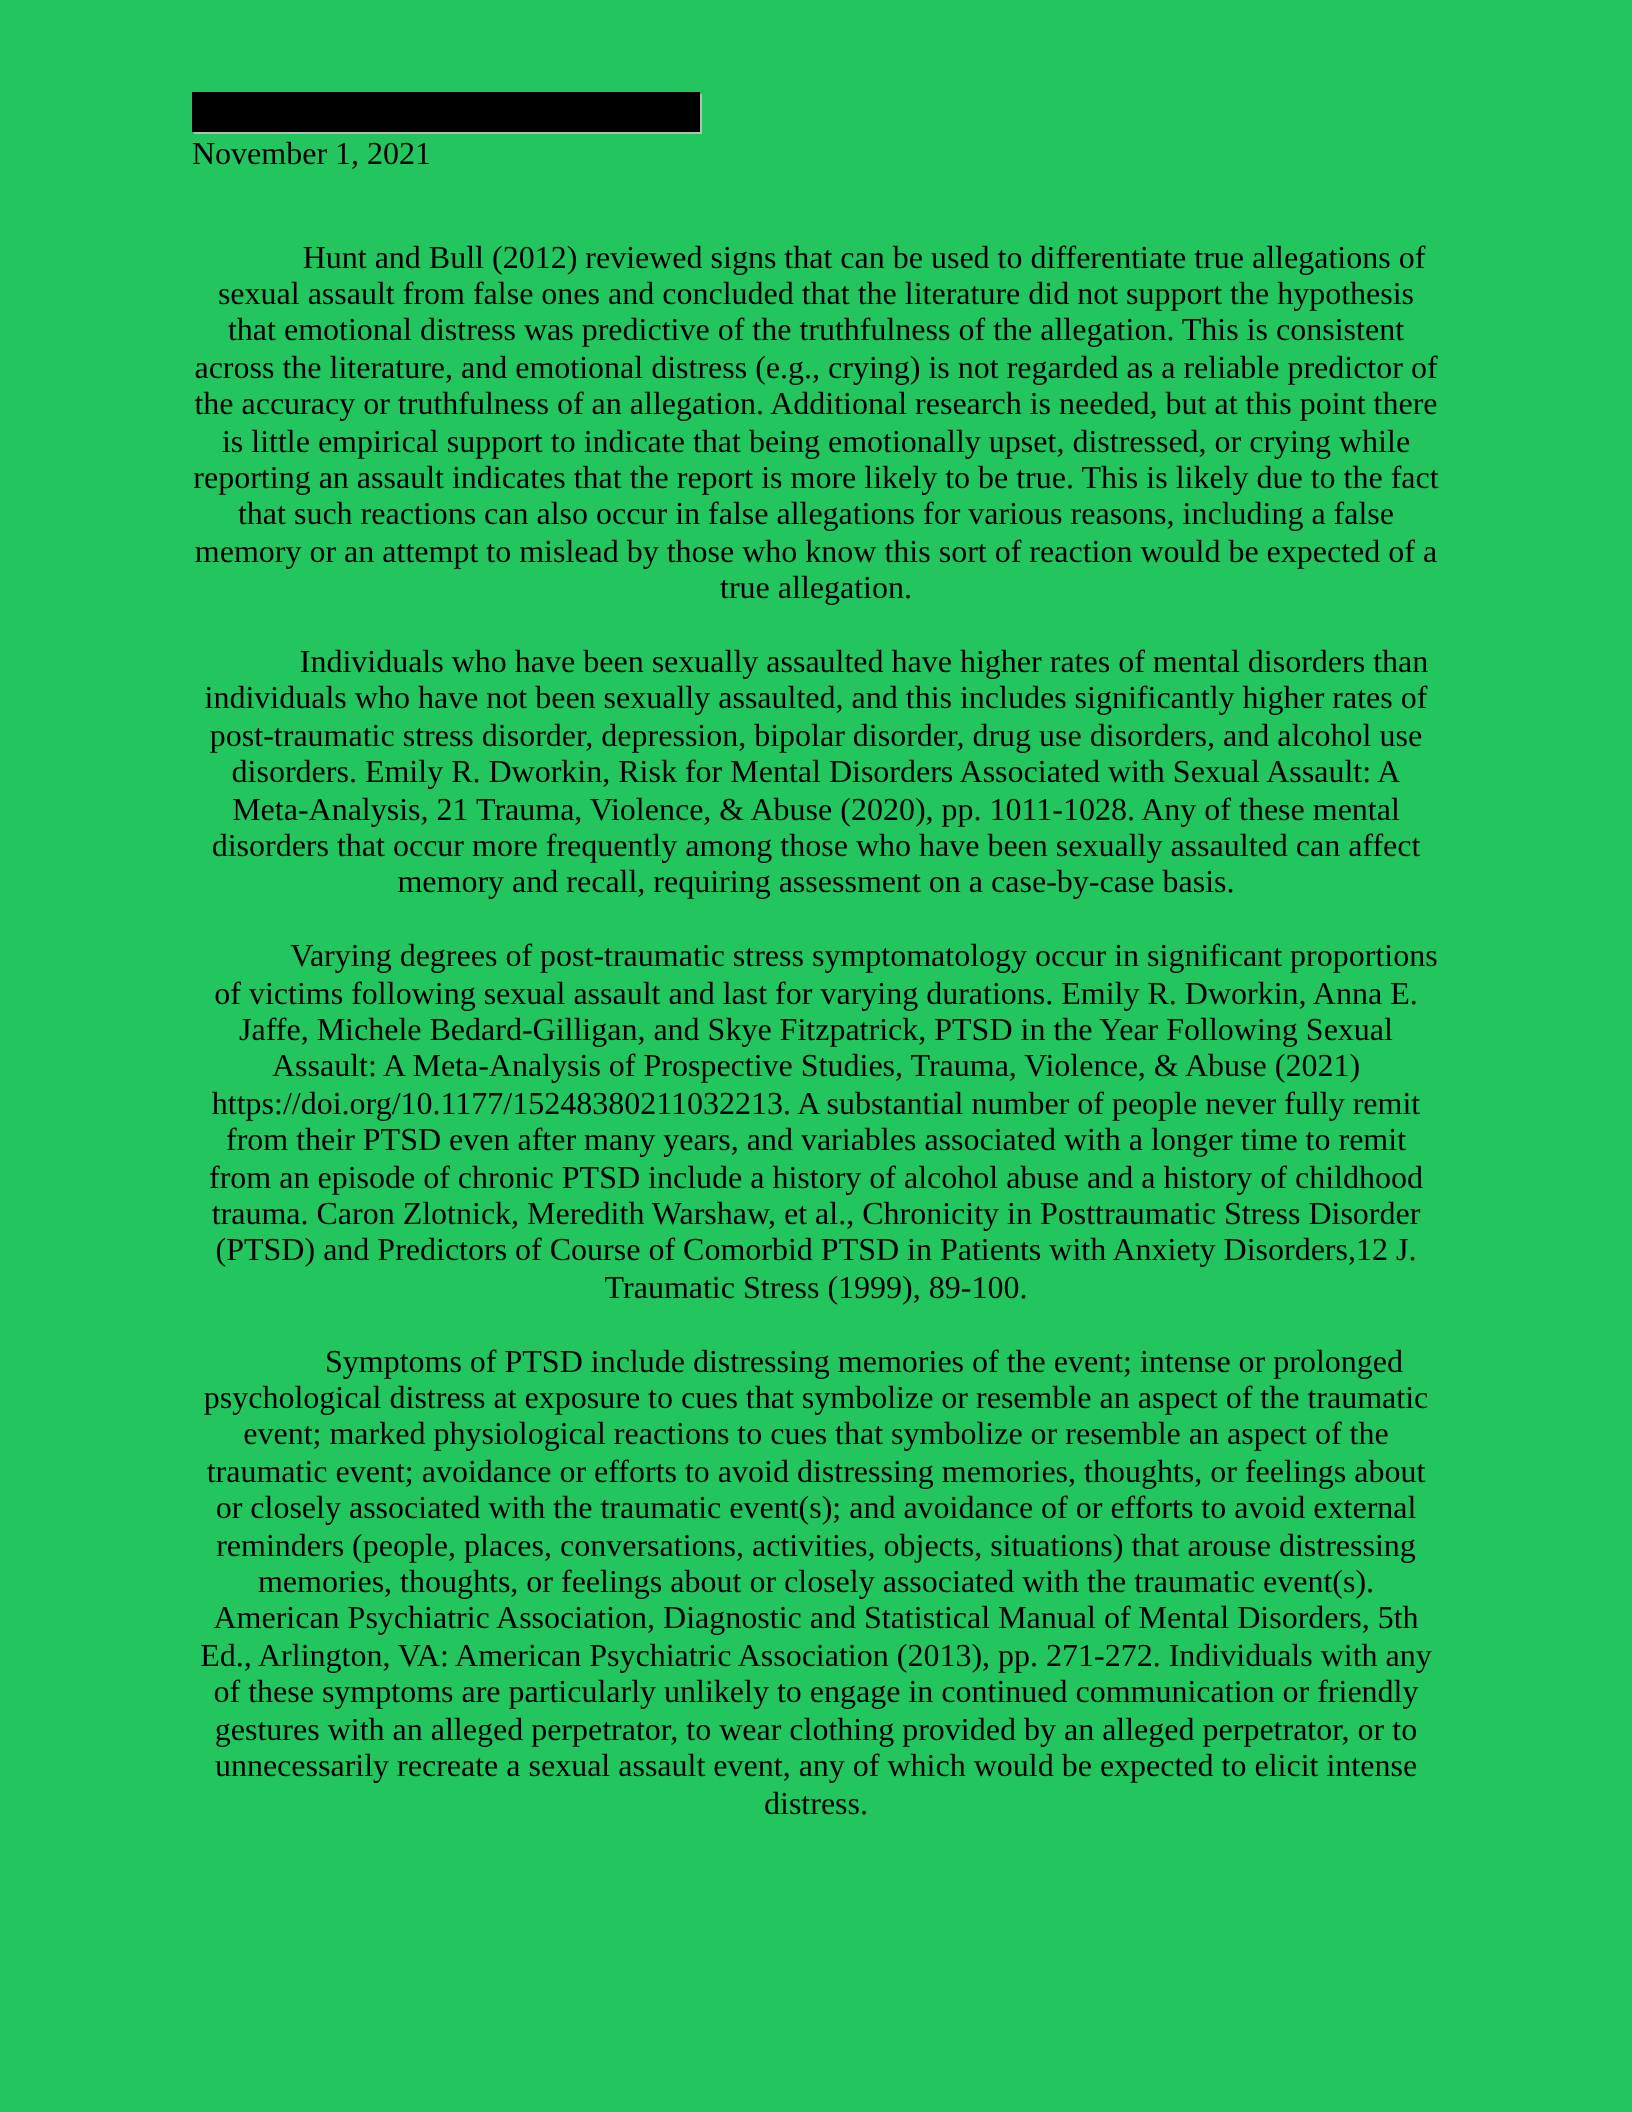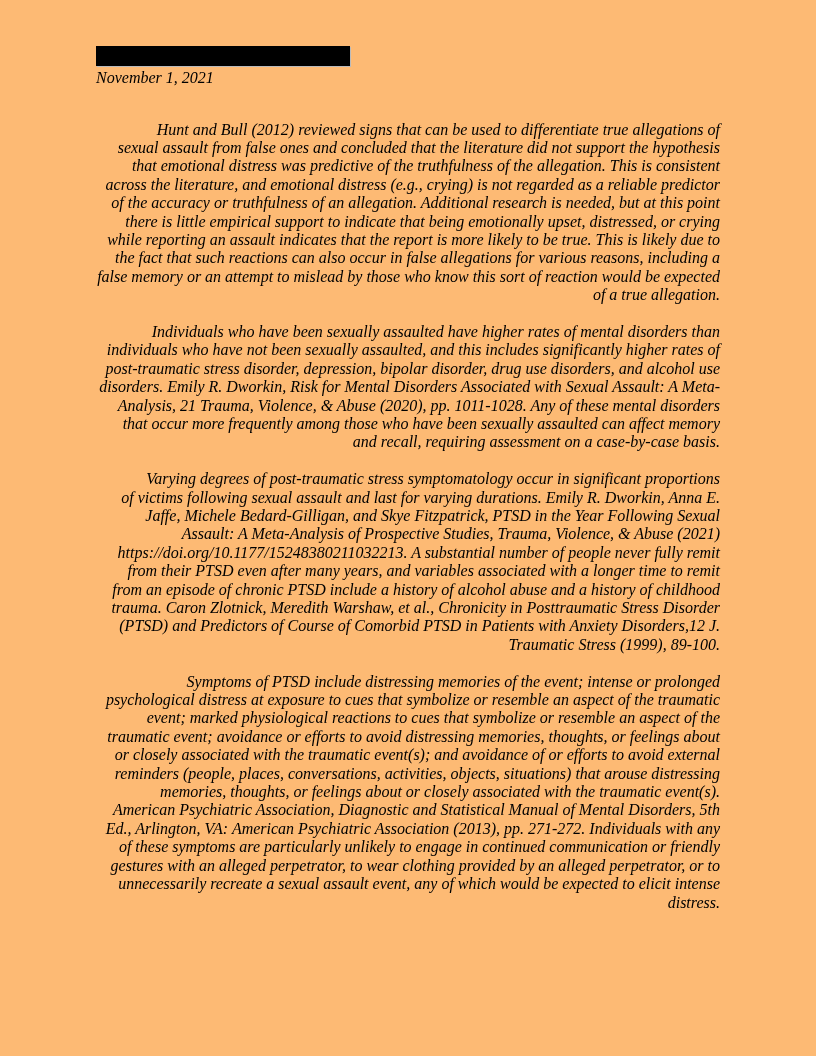--- a/index.html
+++ b/index.html
@@ -2,26 +2,25 @@
 <html><head>
 <meta charset="utf-8">
 <style>
   * { margin: 0; padding: 0; box-sizing: border-box; }
   html, body { background: #e8e8e8; }
   .page {
     position: relative;
     width: 816px;
     height: 1056px;
     margin: 0 auto;
-    background: #fdba74;
+    background: #22c55e;
     font-family: "Liberation Serif", "DejaVu Serif", serif;
     font-size: 16px;
     color: #000000;
     overflow: hidden;
-    font-style: italic;
   }
   .content {
     padding: 46px 96px 0 96px;
   }
   .redaction-bar {
     width: 254px;
     height: 20px;
     background: #000000;
     box-shadow: 1px 1px 0 #bbbbbb;
   }
@@ -30,21 +29,21 @@
     white-space: pre;
   }
   .date-line { margin-top: 2px; }
   .body-text {
     margin-top: 33px;
   }
   .body-text p {
     line-height: 18.4px;
     text-indent: 48px;
     margin-bottom: 18.4px;
-    text-align: right;
+    text-align: center;
   }
 </style>
 </head>
 <body>
 
 <div class="page">
   <div class="content">
 
     <div class="redaction-bar"></div>
 

